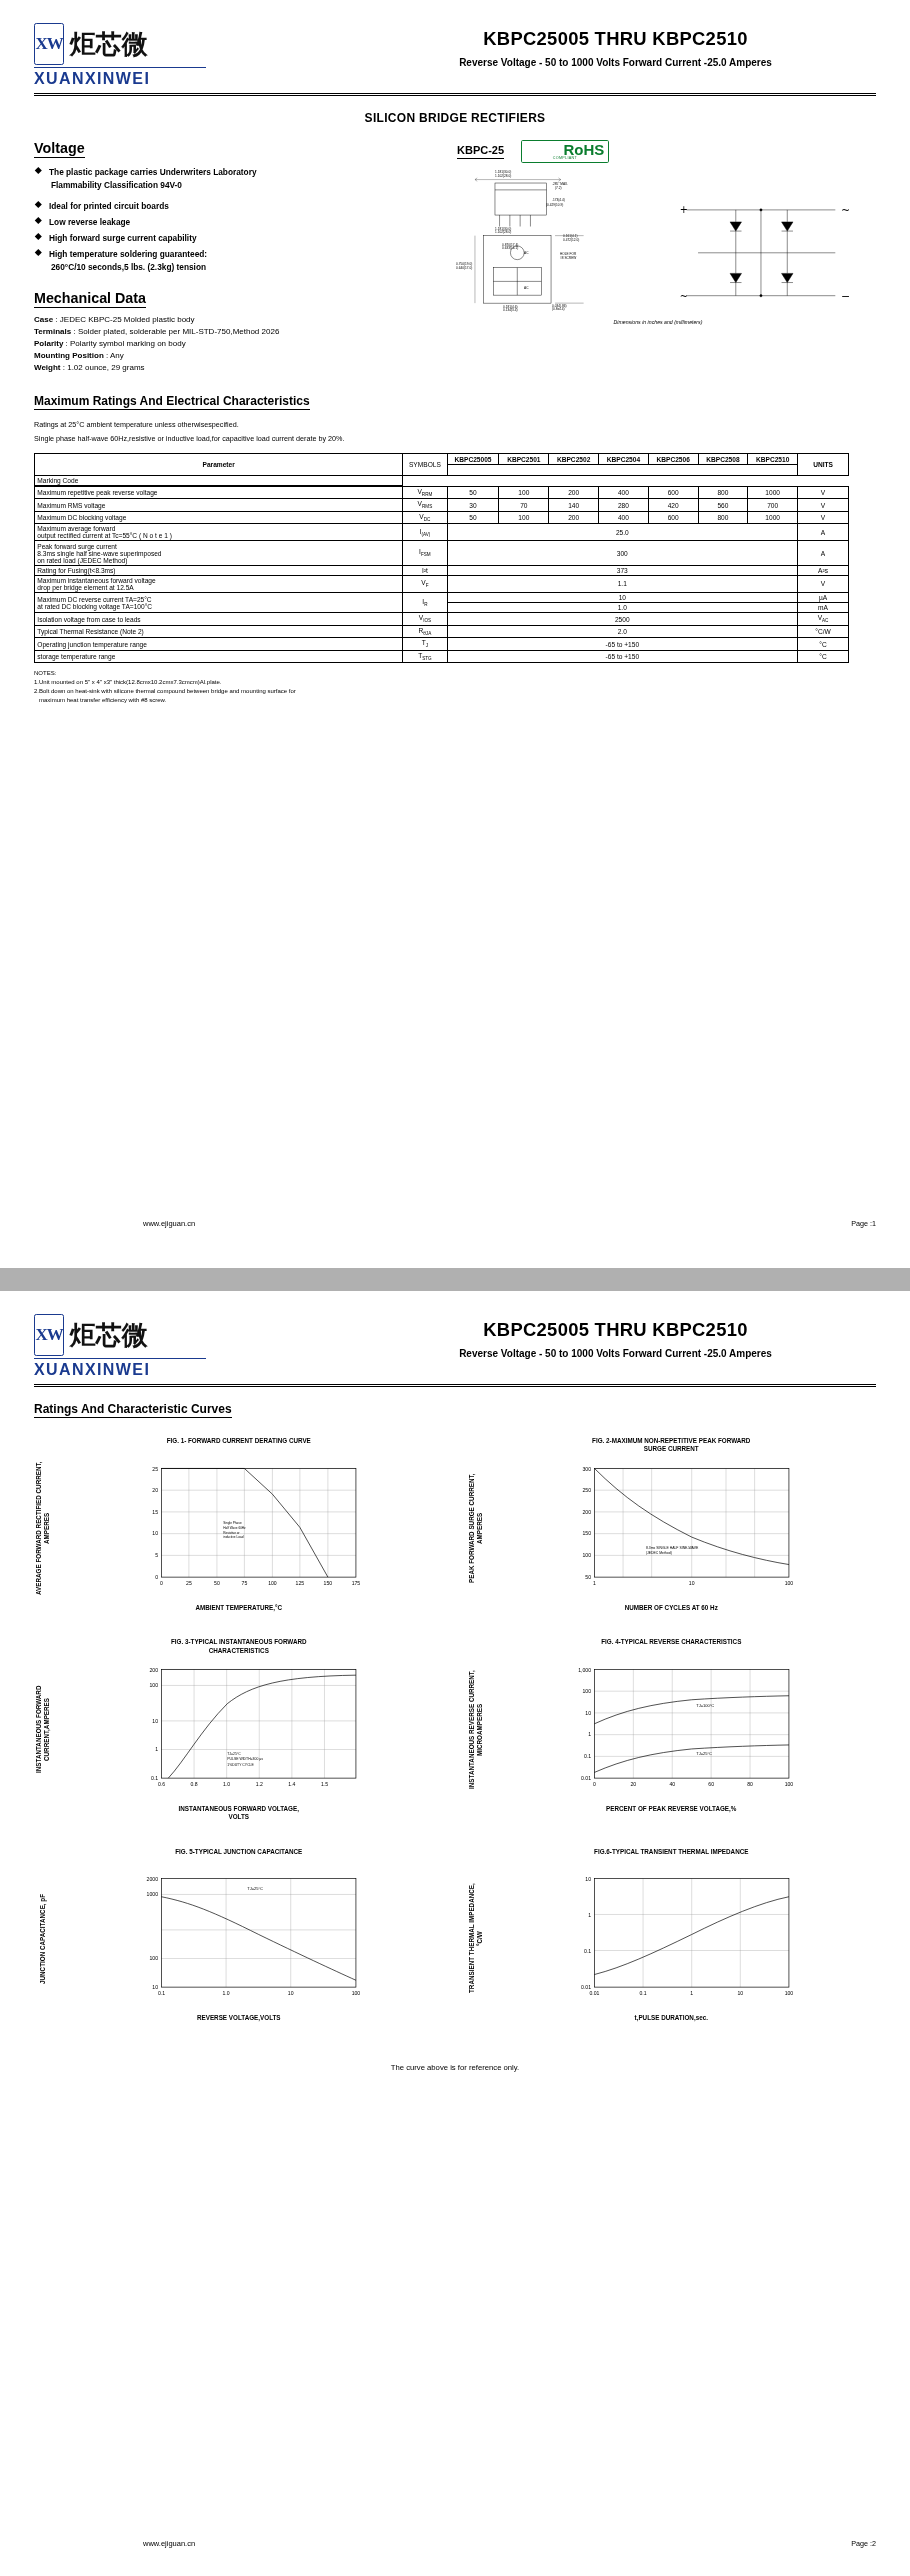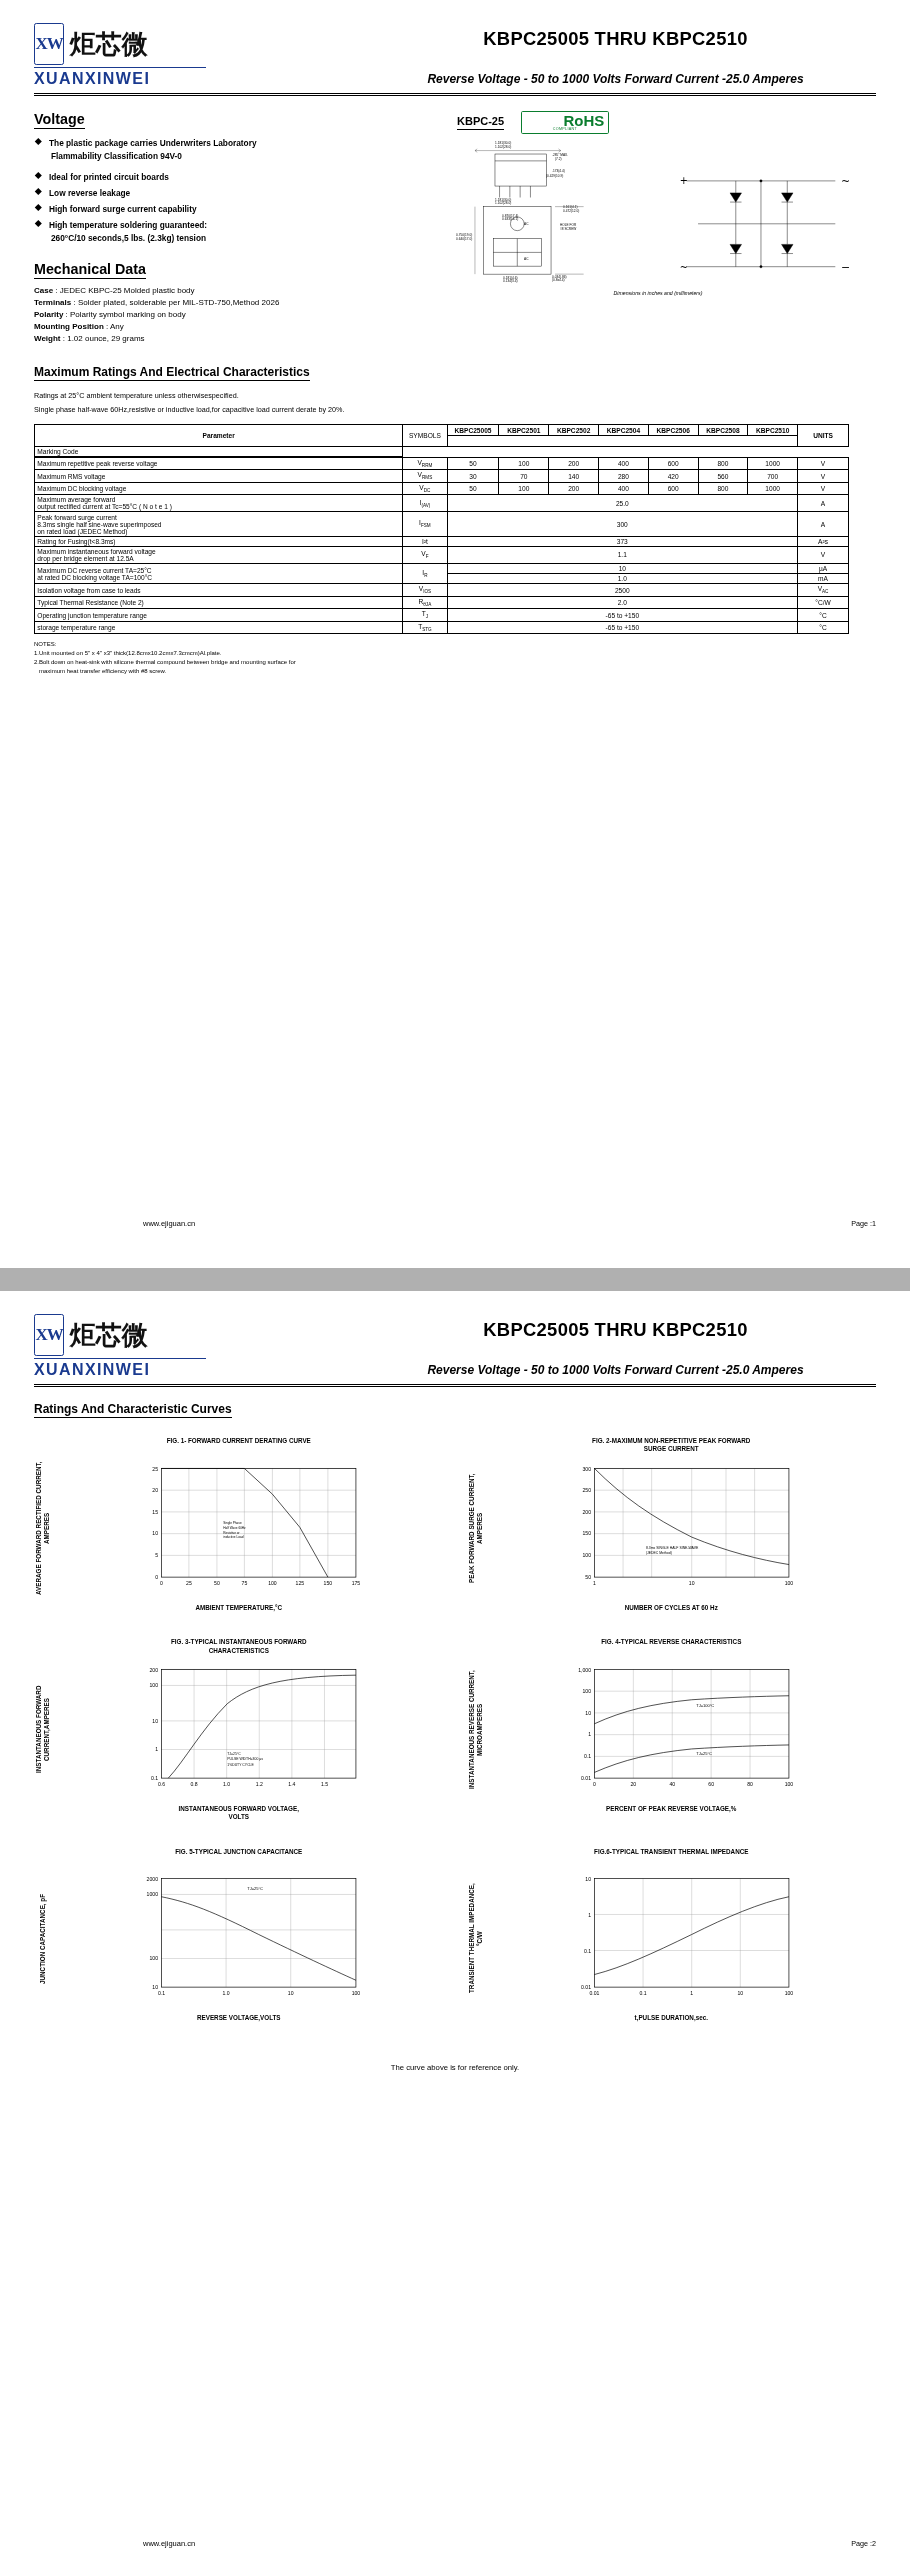--- a/index.html
+++ b/index.html
@@ -58,24 +58,23 @@
     font-weight: bold;
     margin-top: 1.7px;
   }
   .hdr-right { flex: 1; text-align: center; padding-top: 4.6px; }
   .hdr-title {
     font-size: 18.4px;
     font-weight: bold;
     letter-spacing: 0.3px;
   }
   .hdr-sub {
-    font-size: 12px;
+    font-size: 10px;
     font-weight: bold;
-    margin-top: 22px;
-    font-style: italic;
+    margin-top: 7px;
   }
   .rule-thick { border-bottom: 1.7px solid #000; margin-top: 4.6px; }
   .rule-thin { border-bottom: 0.6px solid #000; margin-top: 1.1px; }
 
   .sec-title {
     text-align: center;
     font-size: 12px;
     font-weight: bold;
     margin-top: 15px;
     letter-spacing: 0.3px;
@@ -246,20 +245,21 @@
     </div>
     <div class="hdr-right">
       <div class="hdr-title">KBPC25005 THRU KBPC2510</div>
       <div class="hdr-sub">Reverse Voltage - 50 to 1000 Volts Forward Current -25.0 Amperes</div>
     </div>
   </div>
 
   <div class="rule-thick"></div>
   <div class="rule-thin"></div>
 
+  <div class="sec-title">SILICON BRIDGE RECTIFIERS</div>
 
   <div class="features-wrap">
     <div class="features-left">
       <div class="h2">Voltage</div>
       <ul class="feat">
         <li><span class="dia"></span><span>The plastic package carries Underwriters Laboratory</span></li>
       </ul>
       <div class="feat-cont">Flammability Classification 94V-0</div>
       <ul class="feat">
         <li><span class="dia"></span><span>Ideal for printed circuit boards</span></li>

